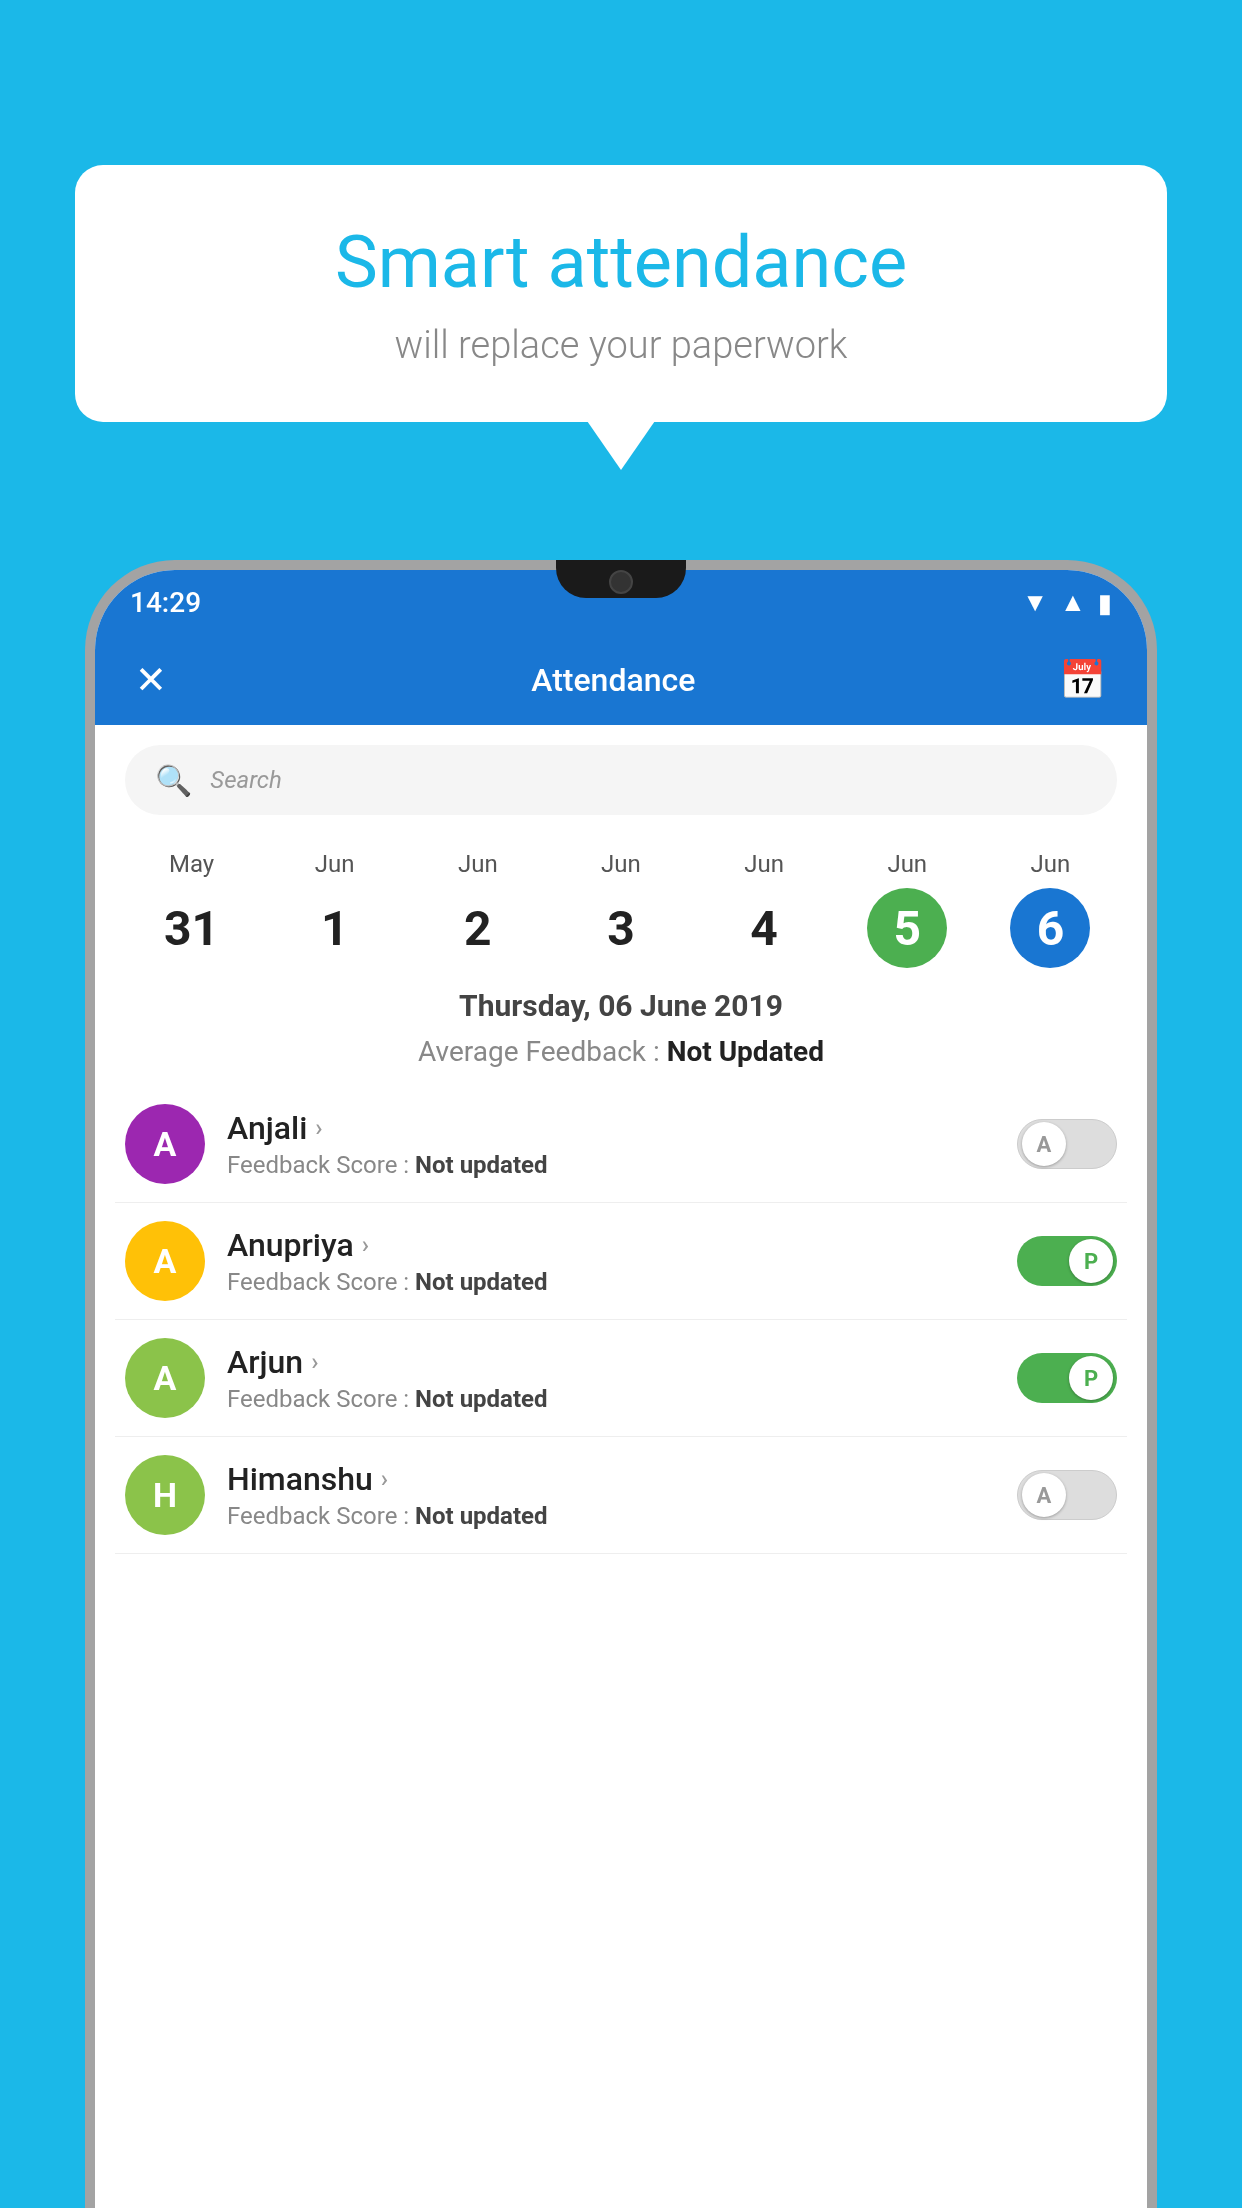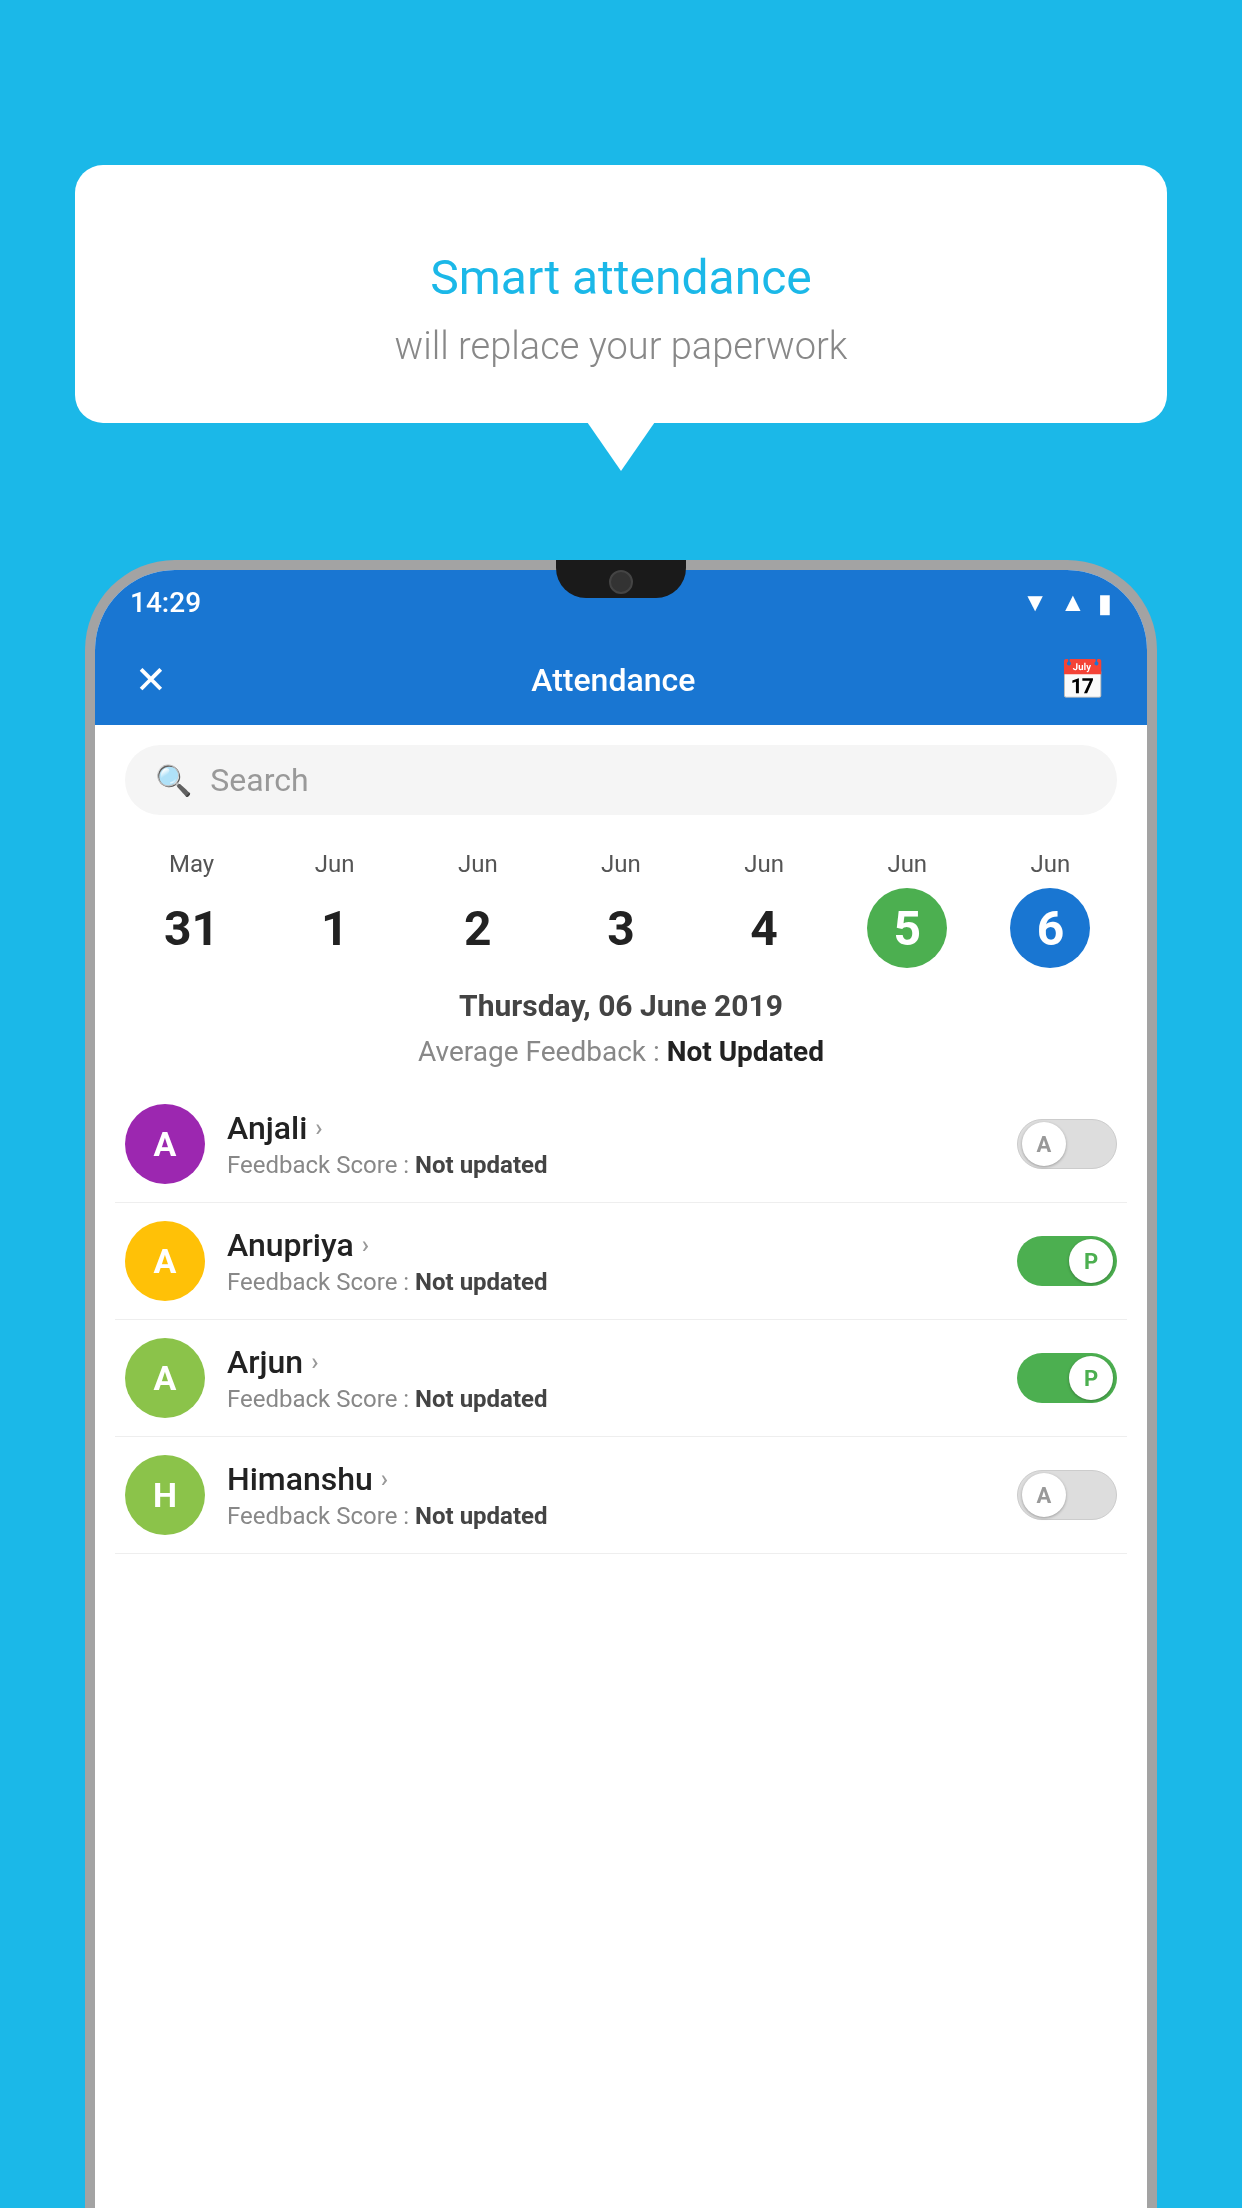--- a/index.html
+++ b/index.html
@@ -30,24 +30,23 @@
       left: 50%;
       transform: translateX(-50%);
       width: 0;
       height: 0;
       border-left: 36px solid transparent;
       border-right: 36px solid transparent;
       border-top: 52px solid white;
     }
     .bubble-title {
       color: #1BB8E8;
-      font-size: 48px;
+      font-size: 72px;
       font-weight: 400;
       margin-bottom: 18px;
-      margin-top: 29px;
     }
     .bubble-subtitle {
       color: #888;
       font-size: 38px;
       font-weight: 300;
     }
 
     
     .phone-frame {
       position: absolute;
@@ -147,21 +146,22 @@
       align-items: center;
       padding: 0 30px;
       gap: 18px;
     }
     .search-icon-wrap {
       color: #999;
       font-size: 30px;
     }
     .search-text {
       color: #999;
-      font-size: 32px;
+      font-size: 24px;
+      font-style: italic;
     }
 
     
     .calendar-strip {
       display: flex;
       justify-content: space-around;
       padding: 15px 25px 0;
       text-align: right;
     }
     .cal-day {

